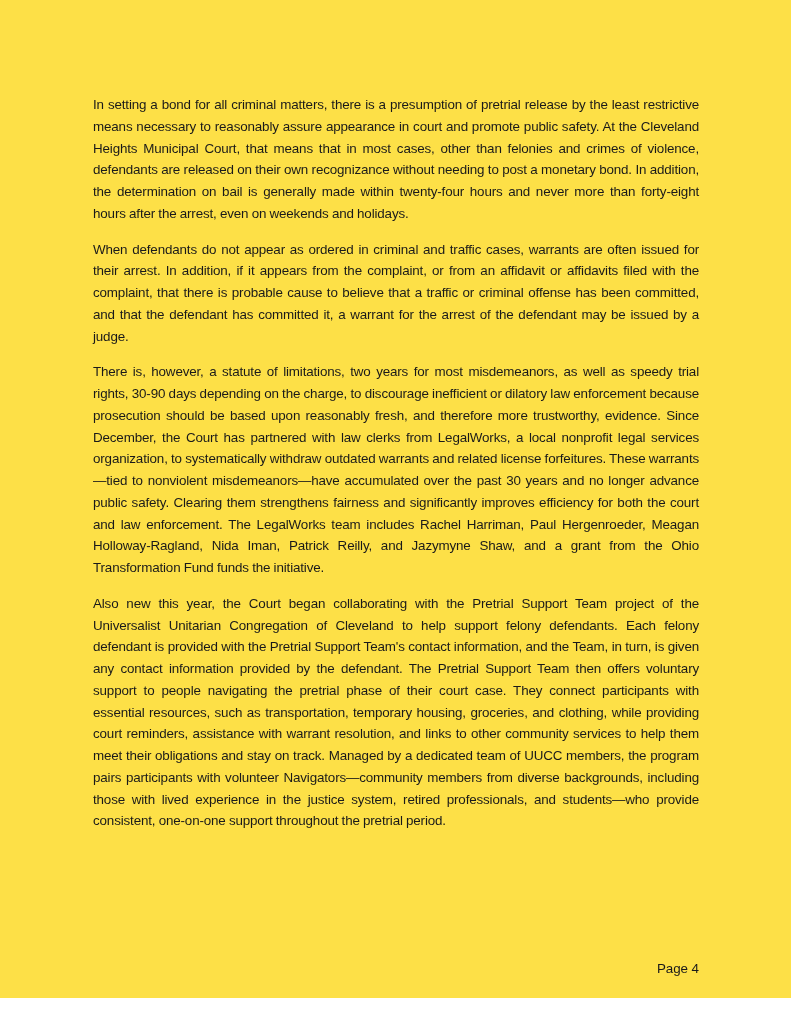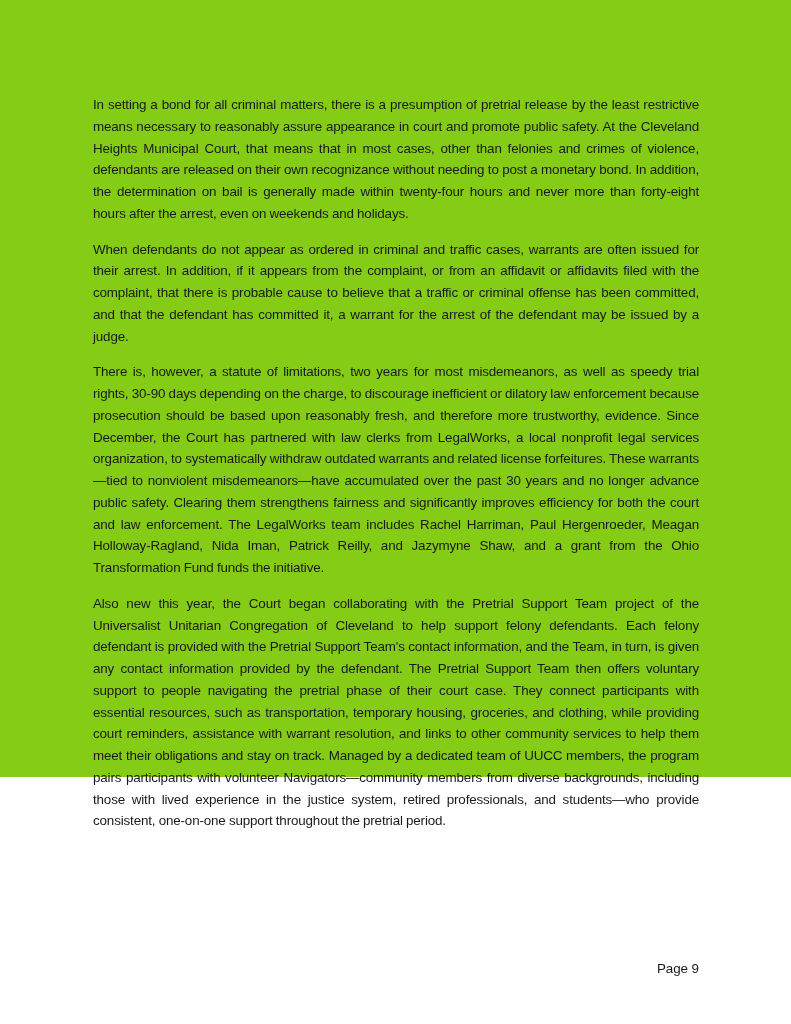--- a/index.html
+++ b/index.html
@@ -13,22 +13,22 @@
       position: relative;
       overflow: hidden;
       font-family: "Liberation Sans", sans-serif;
       color: #1a1a1a;
     }
     .page {
       position: absolute;
       left: 0;
       top: 0;
       width: 791px;
-      height: 777px;
-      background: #84cc16;
+      height: 998px;
+      background: #fde047;
     }
     .body-text {
       position: absolute;
       left: 93px;
       top: 94px;
       width: 606px;
     }
     .para {
       margin: 0 0 14px 0;
       font-size: 13.4px;
@@ -49,14 +49,14 @@
 </head>
 <body>
 
 <div class="page">
   <div class="body-text">
     <p class="para">In setting a bond for all criminal matters, there is a presumption of pretrial release by the least restrictive means necessary to reasonably assure appearance in court and promote public safety. At the Cleveland Heights Municipal Court, that means that in most cases, other than felonies and crimes of violence, defendants are released on their own recognizance without needing to post a monetary bond.  In addition, the determination on bail is generally made within twenty-four hours and never more than forty-eight hours after the arrest, even on weekends and holidays.</p>
     <p class="para">When defendants do not appear as ordered in criminal and traffic cases, warrants are often issued for their arrest.  In addition, if it appears from the complaint, or from an affidavit or affidavits filed with the complaint, that there is probable cause to believe that a traffic or criminal offense has been committed, and that the defendant has committed it, a warrant for the arrest of the defendant may be issued by a judge.</p>
     <p class="para">There is, however, a statute of limitations, two years for most misdemeanors, as well as speedy trial rights, 30-90 days depending on the charge, to discourage inefficient or dilatory law enforcement because prosecution should be based upon reasonably fresh, and therefore more trustworthy, evidence.  Since December, the Court has partnered with law clerks from LegalWorks, a local nonprofit legal services organization, to systematically withdraw outdated warrants and related license forfeitures.  These warrants—tied to nonviolent misdemeanors—have accumulated over the past 30 years and no longer advance public safety.  Clearing them strengthens fairness and significantly improves efficiency for both the court and law enforcement.  The LegalWorks team includes Rachel Harriman, Paul Hergenroeder, Meagan Holloway-Ragland, Nida Iman, Patrick Reilly, and Jazymyne Shaw, and a grant from the Ohio Transformation Fund funds the initiative.</p>
     <p class="para">Also new this year, the Court began collaborating with the Pretrial Support Team project of the Universalist Unitarian Congregation of Cleveland to help support felony defendants.  Each felony defendant is provided with the Pretrial Support Team's contact information, and the Team, in turn, is given any contact information provided by the defendant.  The Pretrial Support Team then offers voluntary support to people navigating the pretrial phase of their court case. They connect participants with essential resources, such as transportation, temporary housing, groceries, and clothing, while providing court reminders, assistance with warrant resolution, and links to other community services to help them meet their obligations and stay on track. Managed by a dedicated team of UUCC members, the program pairs participants with volunteer Navigators—community members from diverse backgrounds, including those with lived experience in the justice system, retired professionals, and students—who provide consistent, one-on-one support throughout the pretrial period.</p>
   </div>
-  <div class="page-number">Page 9</div>
+  <div class="page-number">Page 4</div>
 </div>
 
 </body></html>

